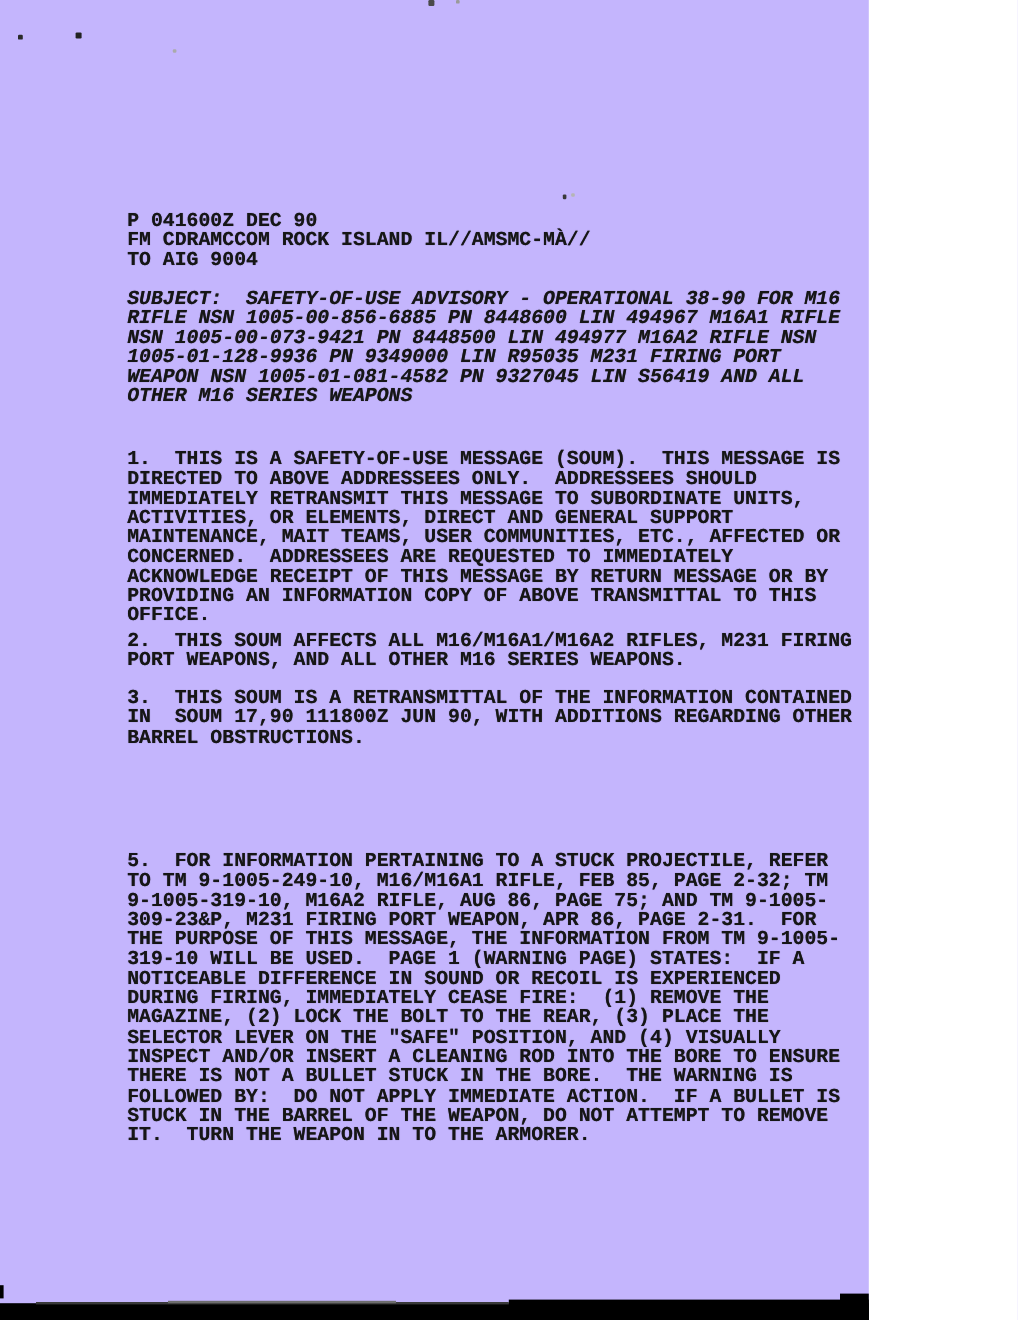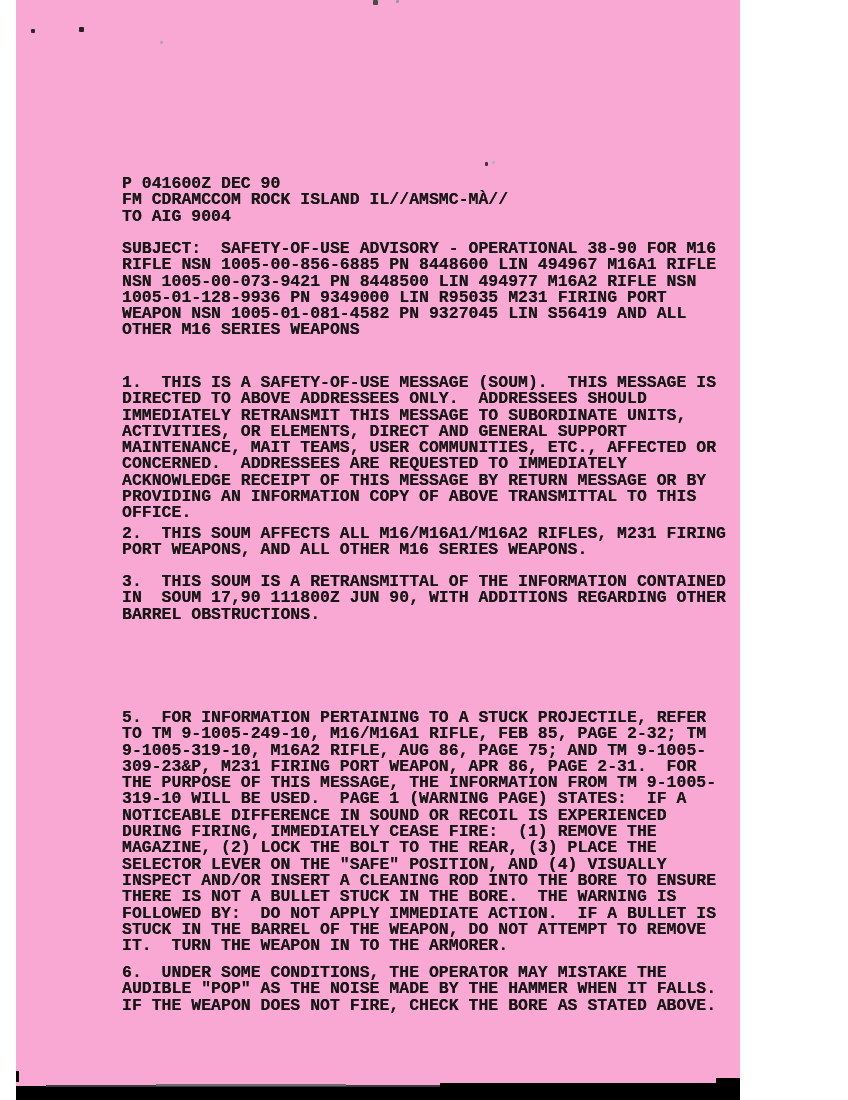--- a/index.html
+++ b/index.html
@@ -4,40 +4,39 @@
 <style>
   html, body {
     margin: 0;
     padding: 0;
     background: #ffffff;
   }
   .page {
     position: relative;
     width: 724px;
     height: 1100px;
-    background: #f9a8d4;
+    background: #c4b5fd;
     overflow: hidden;
     font-family: "Liberation Mono", "DejaVu Sans Mono", monospace;
-    margin-left: 16px;
   }
   .block {
     position: absolute;
     left: 106px;
     margin: 0;
     font-family: "Liberation Mono", "DejaVu Sans Mono", monospace;
     font-size: 16.5px;
     line-height: 16.3px;
     font-weight: 700;
     letter-spacing: 0;
     color: #161616;
     white-space: pre;
     text-shadow: 0 0 0.6px rgba(22,22,22,0.8);
   }
   .blk-header  { top: 176px; }
-  .blk-subject { top: 241px; }
+  .blk-subject { top: 241px; font-style: italic; }
   .blk-p1 { top: 375px; }
   .blk-p2 { top: 526px; }
   .blk-p3 { top: 574px; }
   .blk-p4 { top: 639px; }
   .blk-p5 { top: 710px; }
   .blk-p6 { top: 965px; }
 
   
   .artifact { position: absolute; }
   .speck { border-radius: 1px; }
@@ -103,23 +102,20 @@
 319-10 WILL BE USED.  PAGE 1 (WARNING PAGE) STATES:  IF A
 NOTICEABLE DIFFERENCE IN SOUND OR RECOIL IS EXPERIENCED
 DURING FIRING, IMMEDIATELY CEASE FIRE:  (1) REMOVE THE
 MAGAZINE, (2) LOCK THE BOLT TO THE REAR, (3) PLACE THE
 SELECTOR LEVER ON THE "SAFE" POSITION, AND (4) VISUALLY
 INSPECT AND/OR INSERT A CLEANING ROD INTO THE BORE TO ENSURE
 THERE IS NOT A BULLET STUCK IN THE BORE.  THE WARNING IS
 FOLLOWED BY:  DO NOT APPLY IMMEDIATE ACTION.  IF A BULLET IS
 STUCK IN THE BARREL OF THE WEAPON, DO NOT ATTEMPT TO REMOVE
 IT.  TURN THE WEAPON IN TO THE ARMORER.</pre>
-  <pre class="block blk-p6">6.  UNDER SOME CONDITIONS, THE OPERATOR MAY MISTAKE THE
-AUDIBLE "POP" AS THE NOISE MADE BY THE HAMMER WHEN IT FALLS.
-IF THE WEAPON DOES NOT FIRE, CHECK THE BORE AS STATED ABOVE.</pre>
 
   <div class="artifact speck sp-top1"></div>
   <div class="artifact speck sp-top2"></div>
   <div class="artifact speck sp-tr"></div>
   <div class="artifact speck sp-l1"></div>
   <div class="artifact speck sp-l2"></div>
   <div class="artifact speck sp-l3"></div>
   <div class="artifact speck sp-mid1"></div>
   <div class="artifact speck sp-mid2"></div>
   <div class="artifact speck sp-r1"></div>

